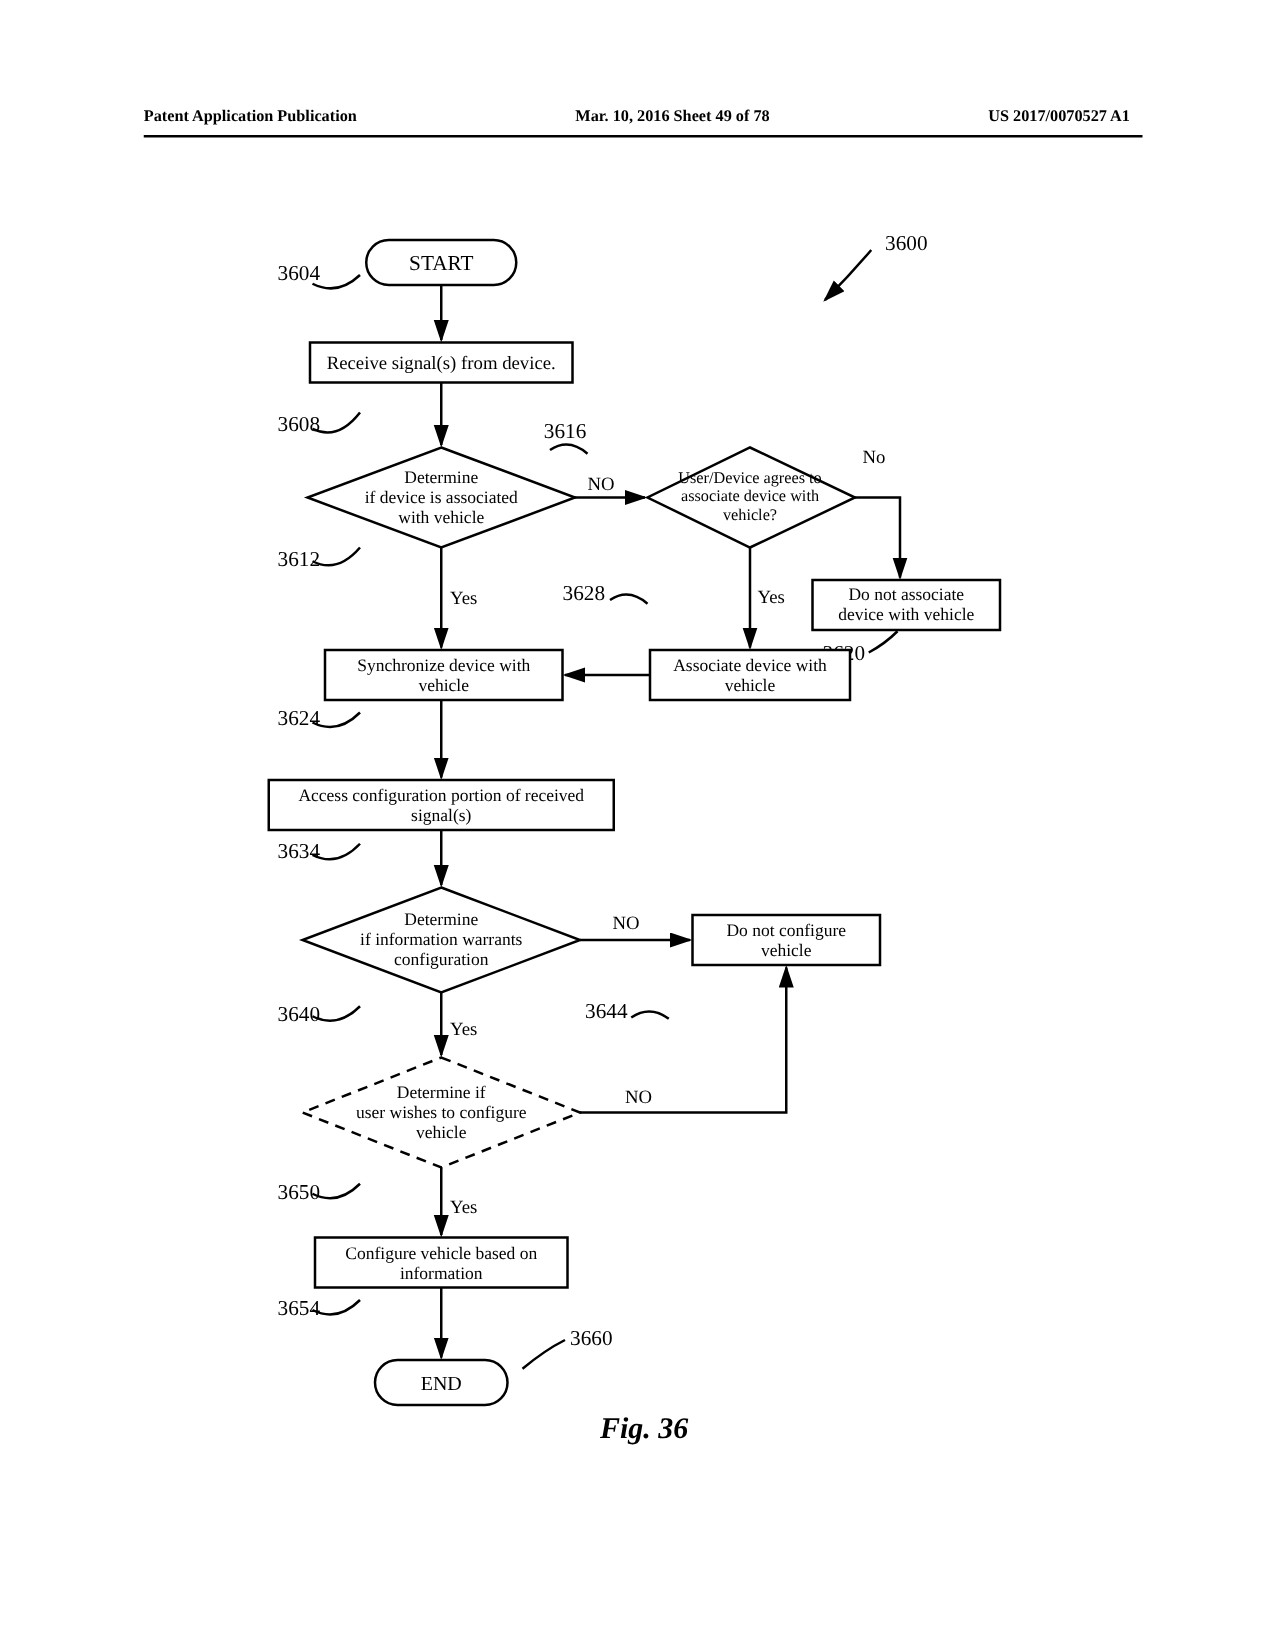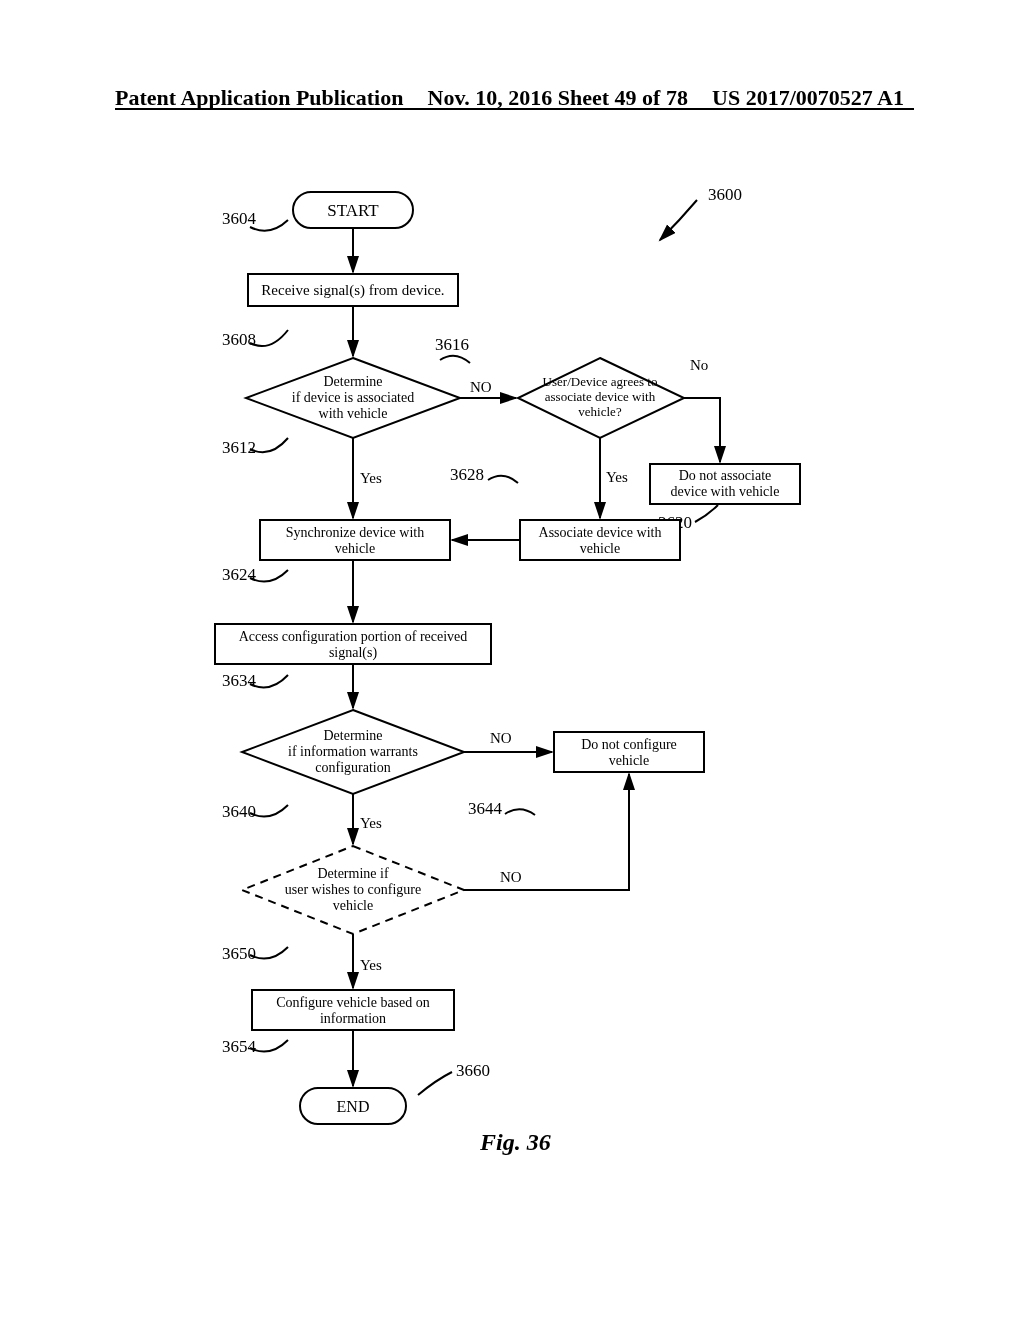--- a/index.html
+++ b/index.html
@@ -12,21 +12,21 @@
     position: relative;
   }
   .header {
     position: absolute;
     top: 85px;
     left: 0;
     right: 0;
     padding: 0 120px 0 115px;
     display: flex;
     justify-content: space-between;
-    font-size: 22px;
+    font-size: 13px;
     font-weight: bold;
   }
   .header-line {
     position: absolute;
     top: 108px;
     left: 115px;
     right: 110px;
     border-top: 2px solid #000;
   }
   svg {
@@ -35,21 +35,21 @@
     left: 160px;
     width: 704px;
     height: 1060px;
   }
 </style>
 </head>
 <body>
 
 <div class="header">
   <span>Patent Application Publication</span>
-  <span>Nov. 10, 2016  Sheet 49 of 78</span>
+  <span>Mar. 10, 2016  Sheet 49 of 78</span>
   <span>US 2017/0070527 A1</span>
 </div>
 <div class="header-line"></div>
 
 <svg viewBox="0 0 704 1060">
   <defs>
     <marker id="arrow" markerWidth="10" markerHeight="10" refX="8" refY="3" orient="auto" markerUnits="strokeWidth">
       <path d="M0,0 L0,6 L9,3 z" fill="black"></path>
     </marker>
   </defs>

